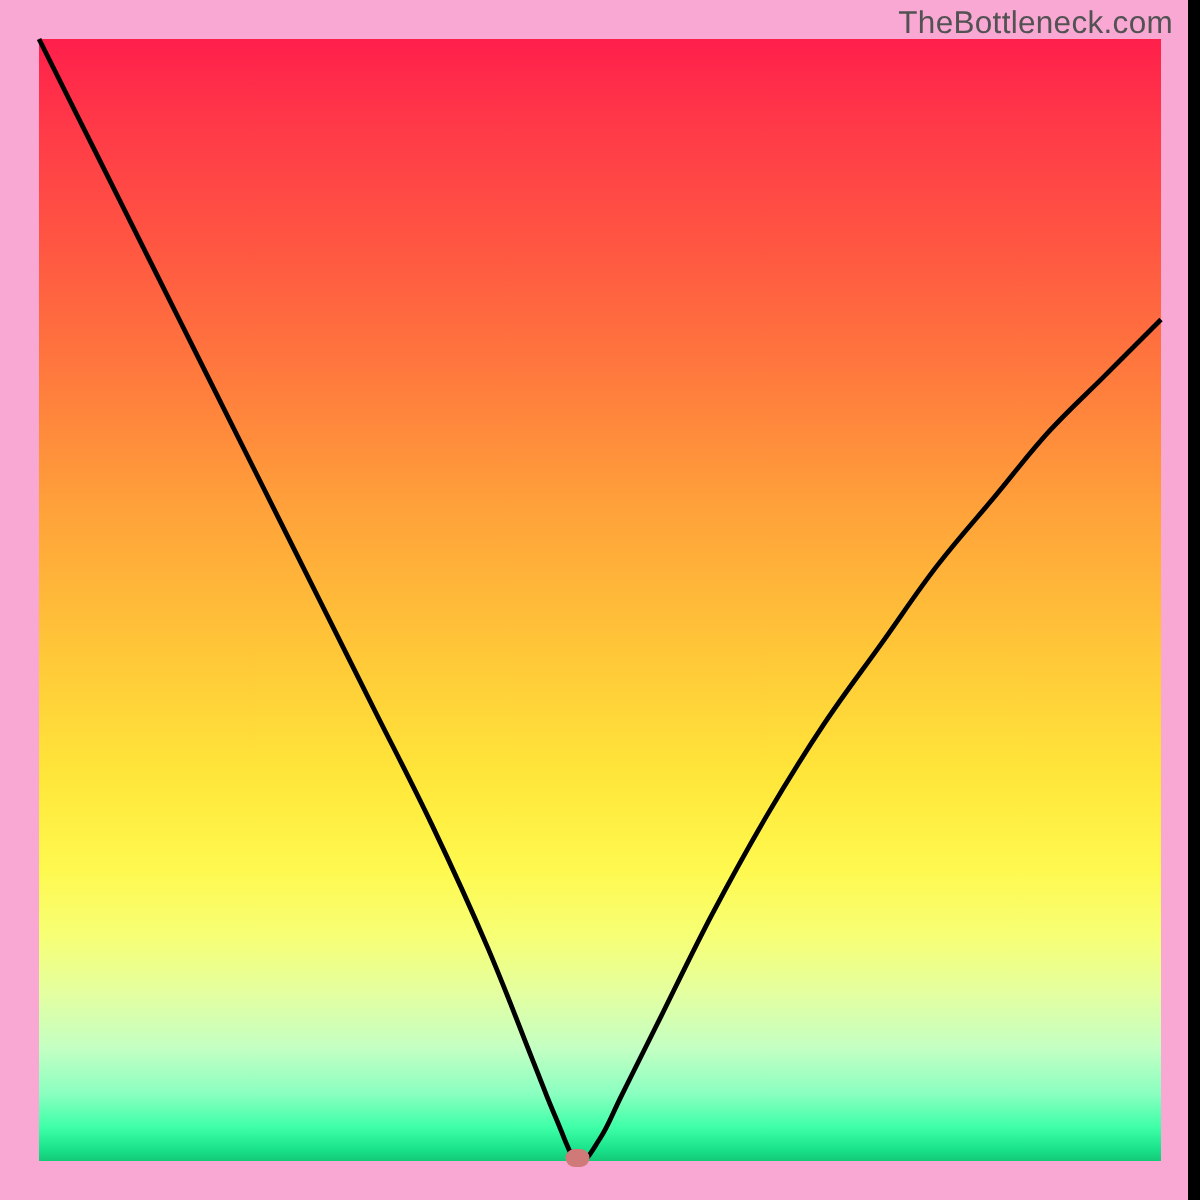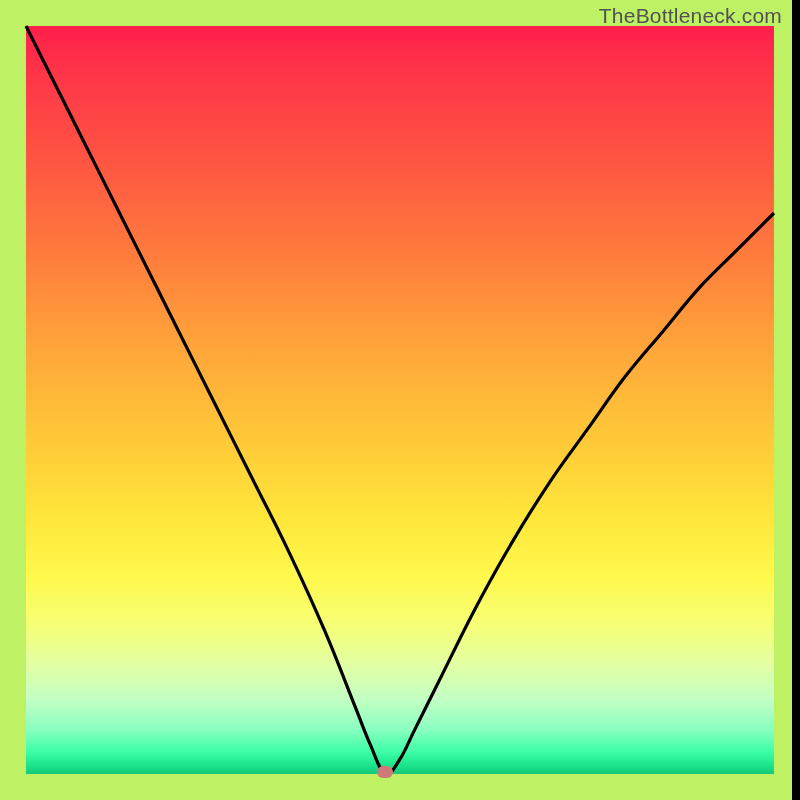--- a/index.html
+++ b/index.html
@@ -8,21 +8,21 @@
     width: 800px;
     height: 800px;
     background: #000;
     overflow: hidden;
     font-family: Arial, Helvetica, sans-serif;
   }
   .frame {
     position: relative;
     width: 792px;
     height: 800px;
-    background: #bef264;
+    background: #f9a8d4;
   }
   .watermark {
     position: absolute;
     top: 4px;
     right: 10px;
     color: #525252;
     font-size: 21px;
     font-weight: 500;
     letter-spacing: 0.2px;
     z-index: 10;

